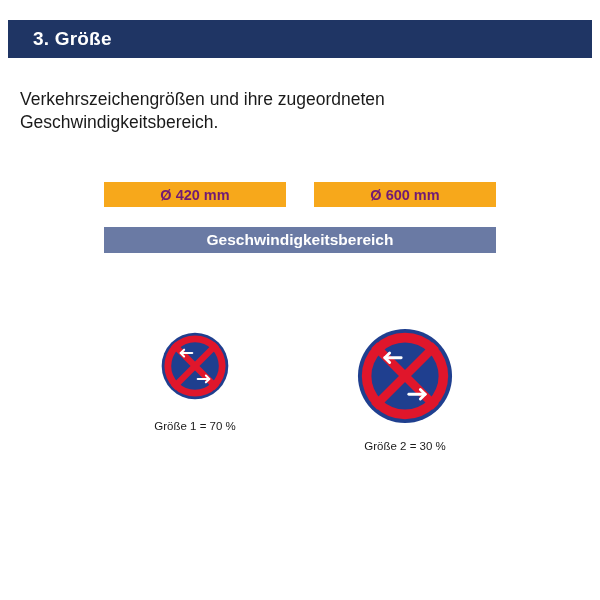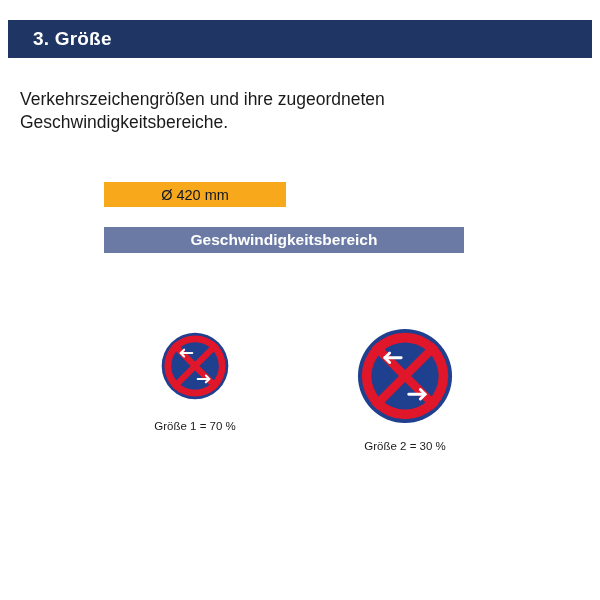--- a/index.html
+++ b/index.html
@@ -60,30 +60,30 @@
     display: flex;
     justify-content: space-between;
   }
   .diameter-cell {
     width: 182px;
     height: 25px;
     background: #f7a81b;
     display: flex;
     align-items: center;
     justify-content: center;
-    color: #0f172a;
+    color: #701a75;
     font-size: 14.5px;
-    font-weight: normal;
+    font-weight: bold;
   }
 
   .speedband {
     position: absolute;
     left: 104px;
     top: 227px;
-    width: 360px;
+    width: 392px;
     height: 26px;
     background: #6a7aa4;
     display: flex;
     align-items: center;
     justify-content: center;
   }
   .speedband-label {
     color: #ffffff;
     font-size: 15.5px;
     font-weight: bold;
@@ -132,24 +132,25 @@
 </style>
 </head>
 <body>
 
 <div class="page">
 
   <div class="header-bar">
     <div class="header-title">3. Größe</div>
   </div>
 
-  <div class="intro">Verkehrszeichengrößen und ihre zugeordneten Geschwindigkeitsbereiche.</div>
+  <div class="intro">Verkehrszeichengrößen und ihre zugeordneten Geschwindigkeitsbereich.</div>
 
   <div class="diameter-row">
     <div class="diameter-cell">Ø 420 mm</div>
+    <div class="diameter-cell">Ø 600 mm</div>
   </div>
 
   <div class="speedband">
     <span class="speedband-label">Geschwindigkeitsbereich</span>
   </div>
 
 
   <div class="signs-row">
 
     <div class="sign-col">

